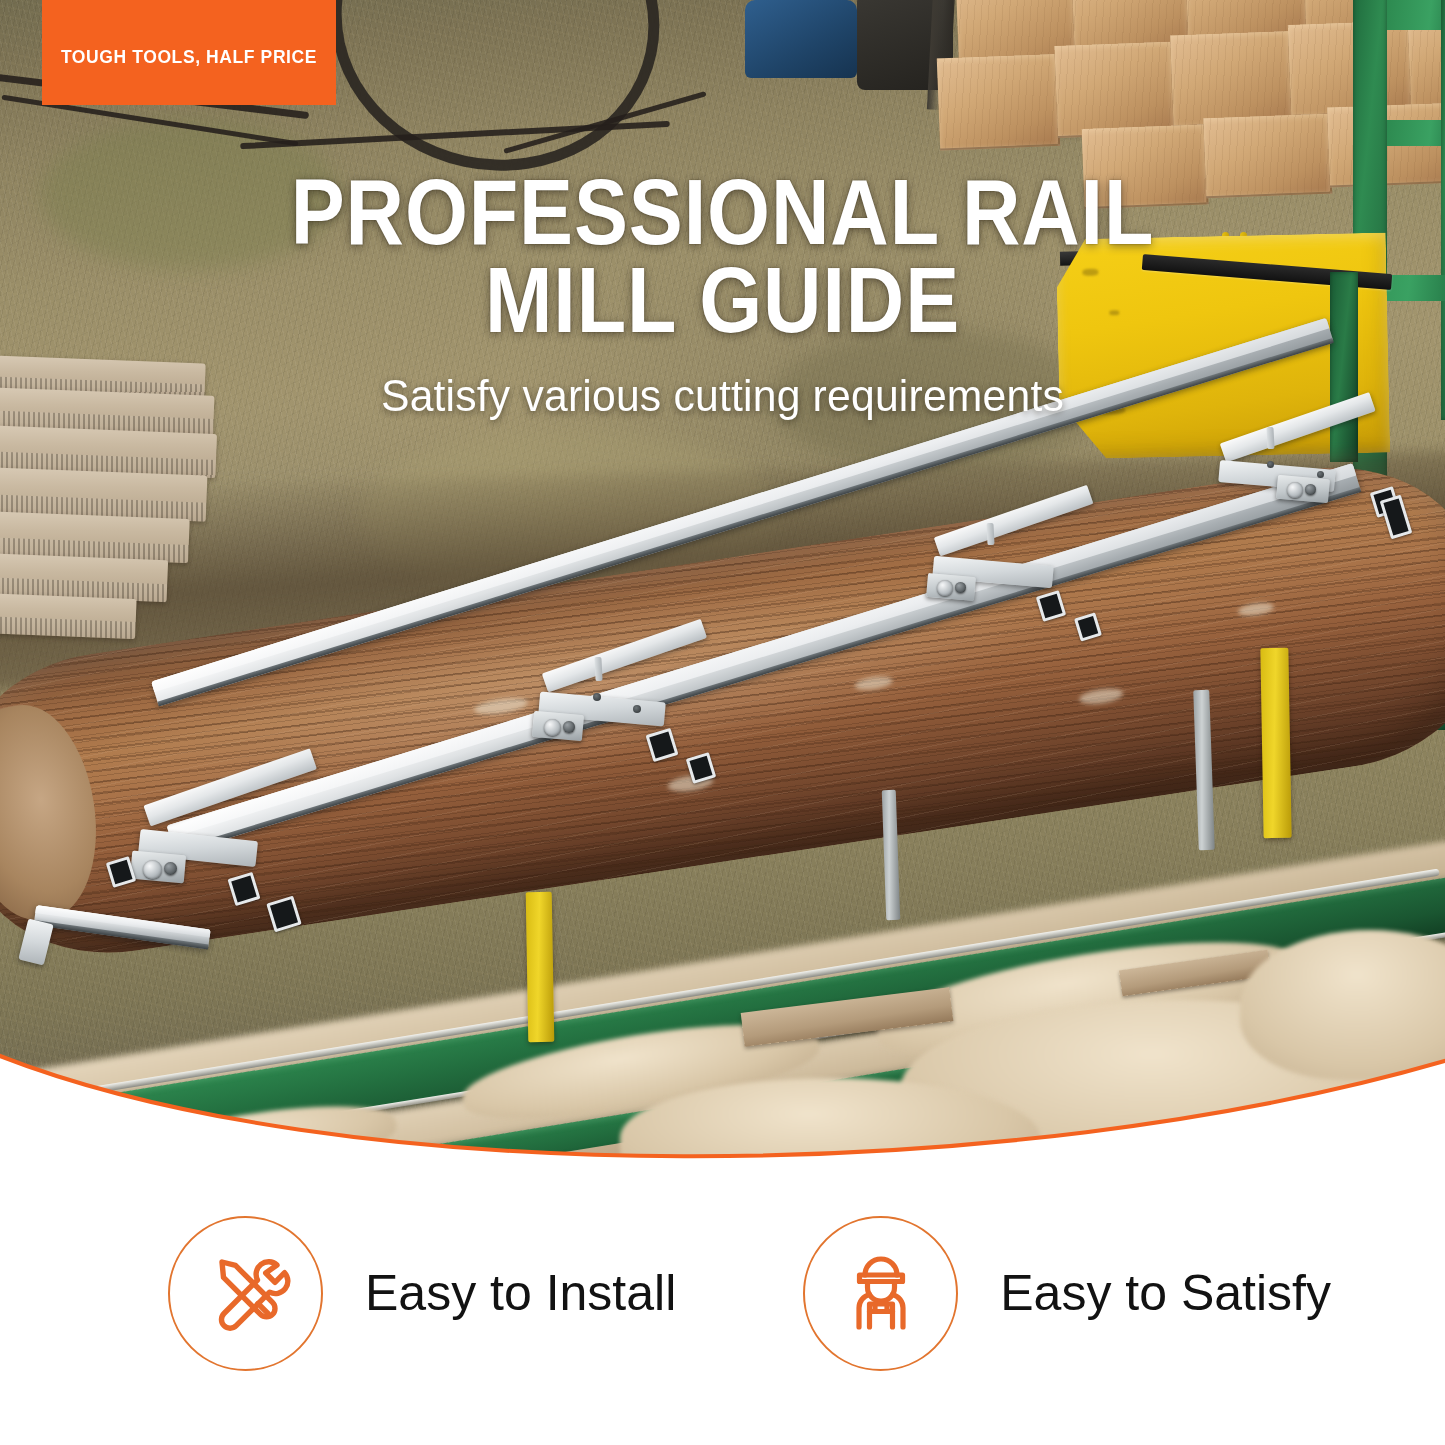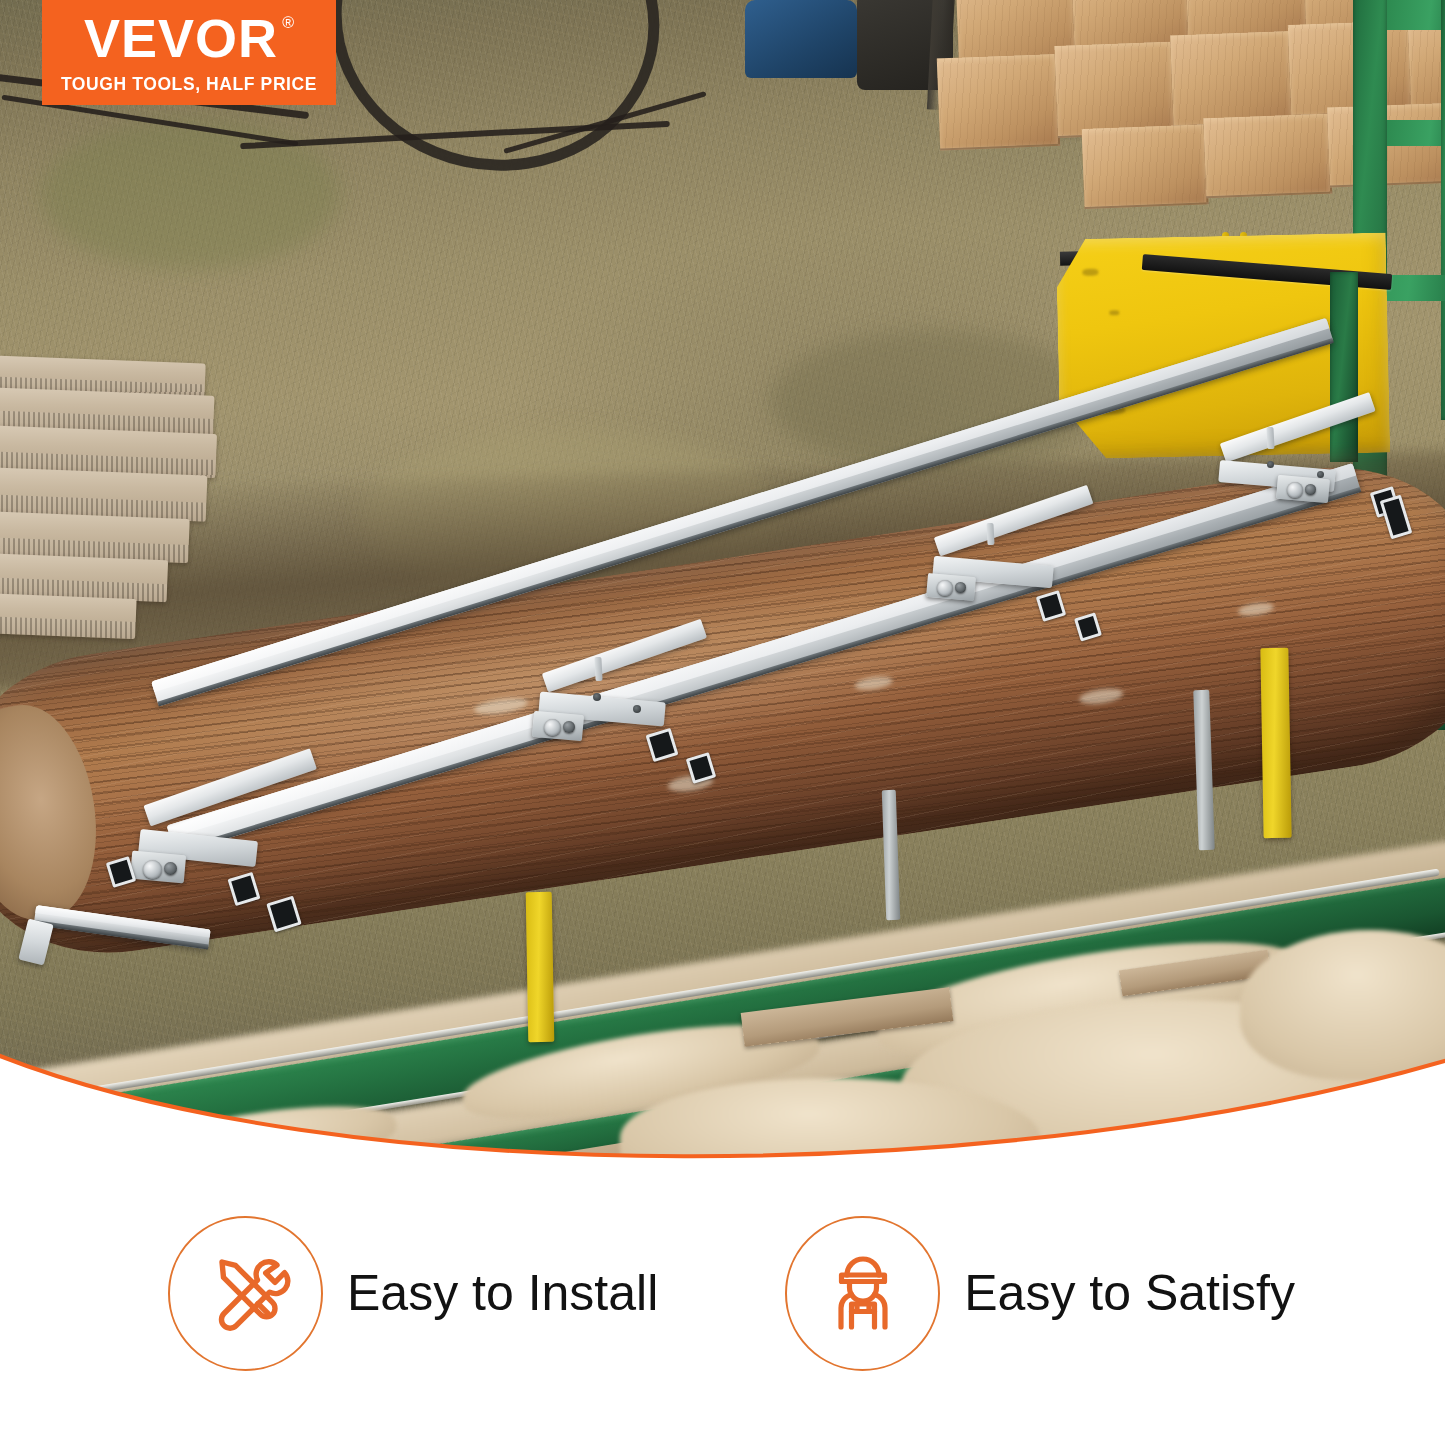--- a/index.html
+++ b/index.html
@@ -487,21 +487,21 @@
   .badge-circle {
     width: 155px; height: 155px;
     border: 2px solid #e2752f;
     border-radius: 50%;
     display: flex;
     align-items: center;
     justify-content: center;
     flex: 0 0 auto;
   }
   .feature-label {
-    margin-left: 24px;
+    margin-left: 42px;
     font-size: 50px;
     color: #121212;
     font-weight: 400;
     white-space: nowrap;
   }
 
   .no-sel { user-select: none; }
 </style>
 </head>
 <body>
@@ -693,26 +693,27 @@
       <div class="tube-end" style="left:1278px; top:84px; width:24px;  height:26px; transform:rotate(-17deg);"></div>
       <div class="tube-end" style="left:1290px; top:92px; width:22px;  height:40px; transform:rotate(-17deg);"></div>
     </div>
   </div>
 
   <svg id="curve-overlay" viewBox="0 0 1445 1260" preserveAspectRatio="none">
     <path d="M -10 1052 C 330 1190, 1010 1190, 1455 1058 L 1455 1265 L -10 1265 Z" fill="#ffffff"></path>
     <path d="M -10 1052 C 330 1190, 1010 1190, 1455 1058" fill="none" stroke="#f4621f" stroke-width="4"></path>
   </svg>
 
+  <div id="headline-wrap">
+    <div class="headline no-sel">PROFESSIONAL RAIL</div>
+    <div class="headline no-sel">MILL GUIDE</div>
+    <div class="subhead no-sel">Satisfy various cutting requirements</div>
+  </div>
 
   <div id="logo">
-    <div class="wordmark-row">
-      <span class="wordmark no-sel">VEVOR</span>
-      <span class="reg no-sel">®</span>
-    </div>
     <div class="tagline no-sel">TOUGH TOOLS, HALF PRICE</div>
   </div>
 
   <div id="features">
 
     <div class="feature f1">
       <div class="badge-circle">
         <svg width="96" height="96" viewBox="0 0 96 96" fill="none" stroke="#e8692a" stroke-width="5.4" stroke-linecap="round" stroke-linejoin="round">
 
           <path d="M79 20 a12.5 12.5 0 0 0 -19.5 15 L26 68.5 a8.6 8.6 0 0 0 12.2 12.2 L71.6 47.2 A12.5 12.5 0 0 0 86.6 27.7 L77 37.3 l-9.3 -9.3 Z"></path>

